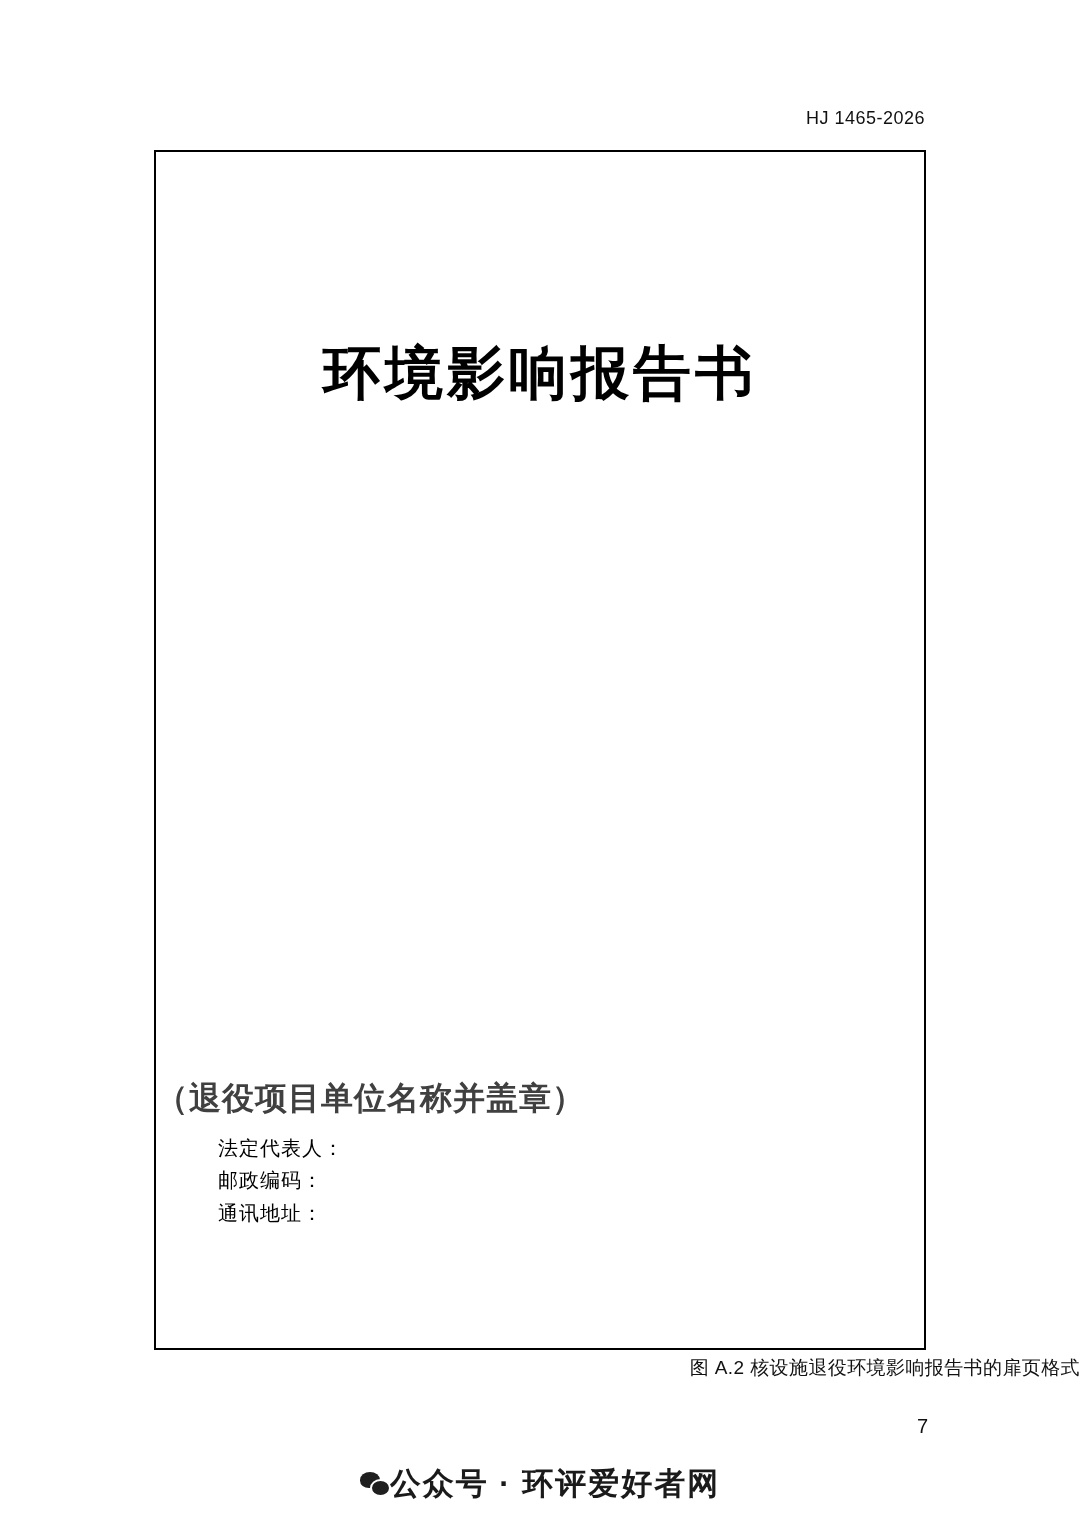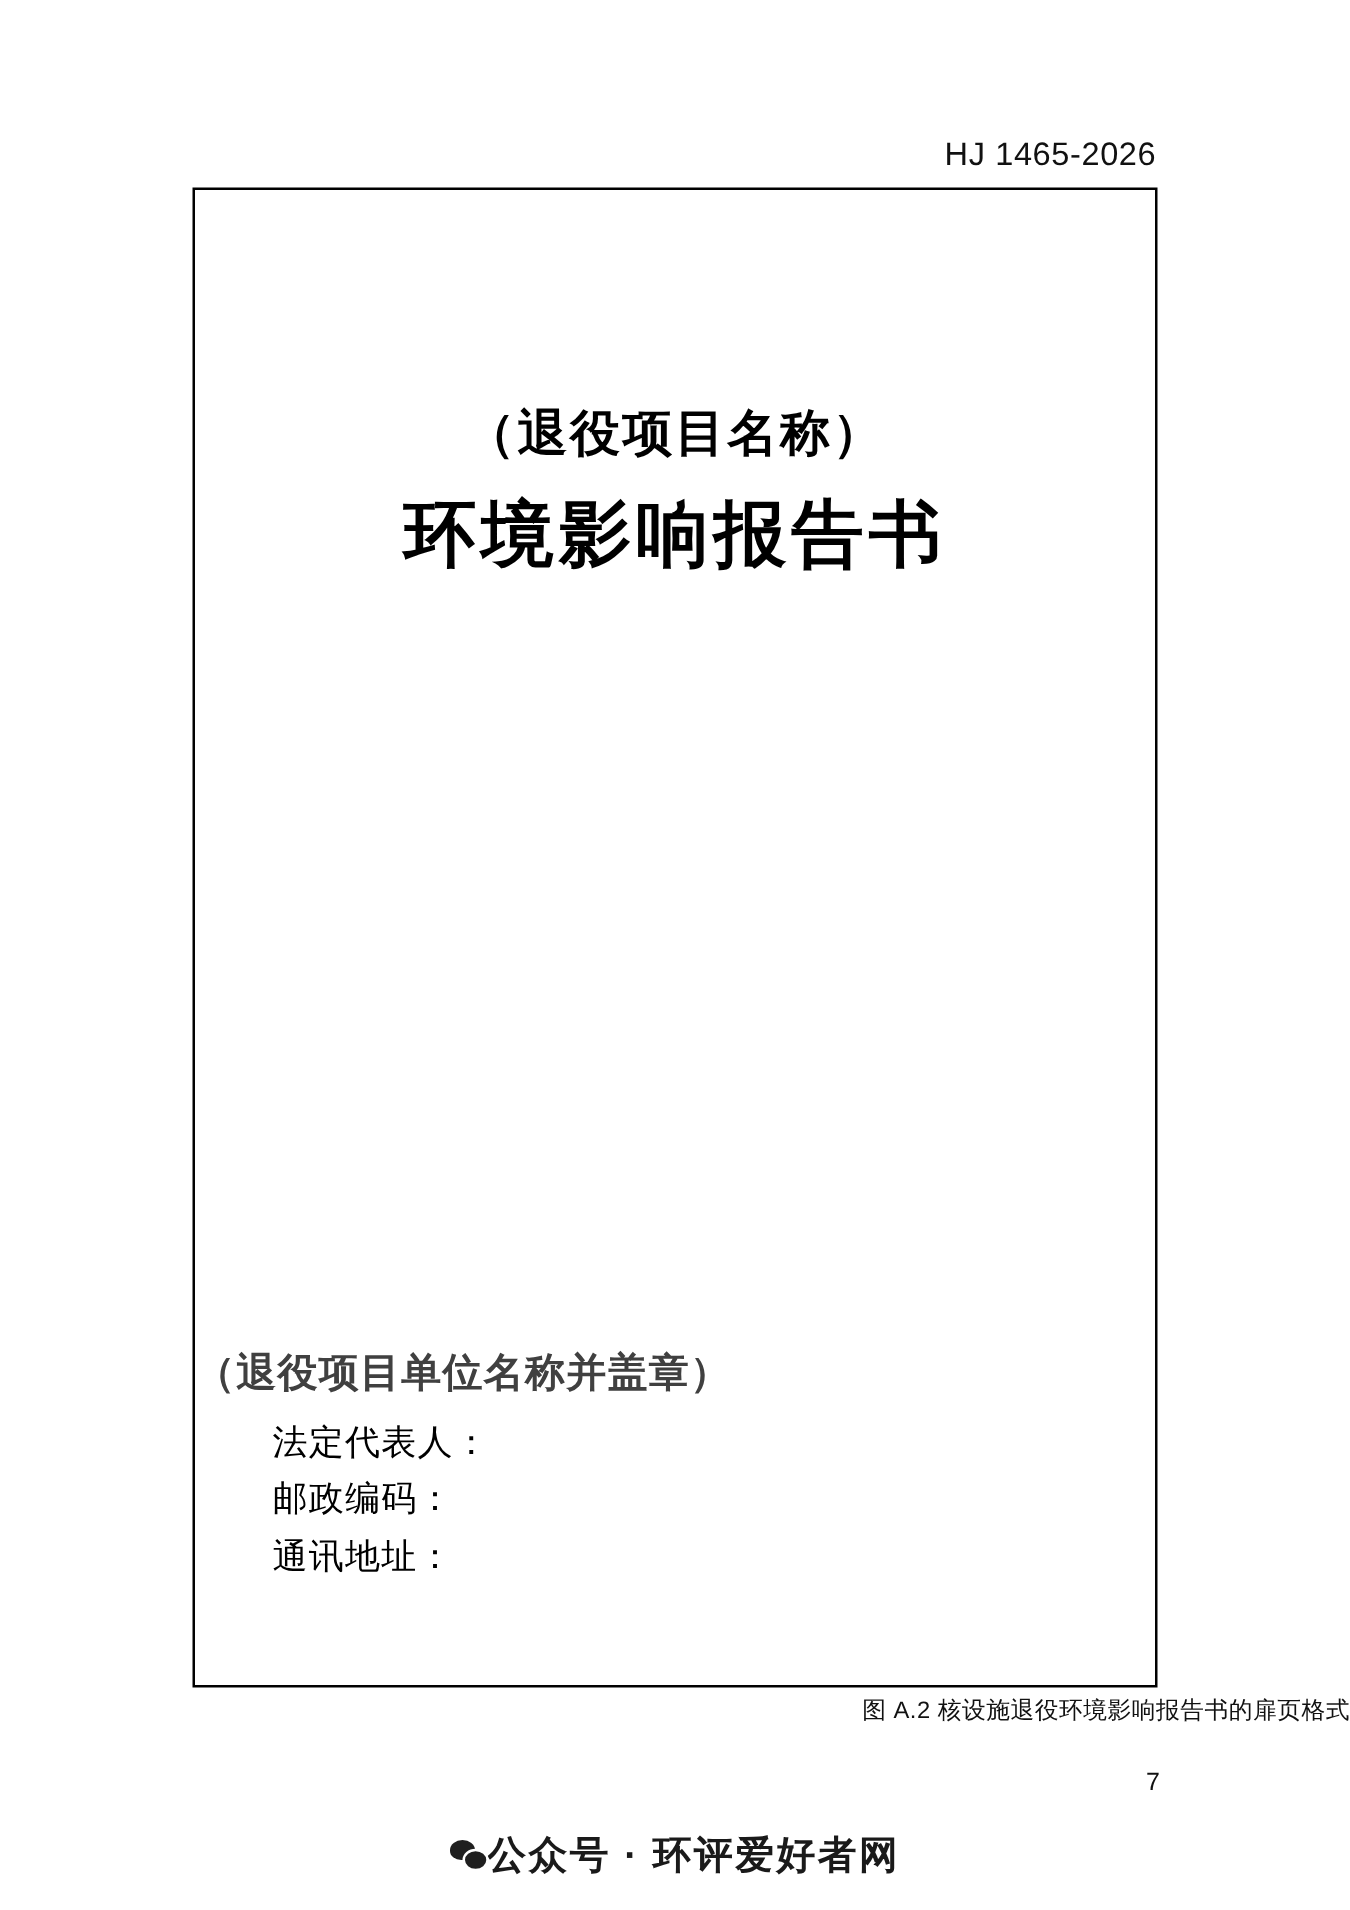--- a/index.html
+++ b/index.html
@@ -22,21 +22,21 @@
     width: 1080px;
     height: 1528px;
   }
 
   
   .std-number {
     position: absolute;
     right: 155px;
     top: 108px;
     font-family: "Liberation Sans", sans-serif;
-    font-size: 26px;
+    font-size: 18px;
     letter-spacing: 0.5px;
     color: #111;
     white-space: nowrap;
   }
 
   
   .cover-box {
     position: absolute;
     left: 154px;
     top: 150px;
@@ -86,21 +86,21 @@
   }
 
   .cover-fields {
     position: absolute;
     left: 62px;
     top: 980px;
     width: 600px;
   }
 
   .cover-field {
-    font-size: 28px;
+    font-size: 20px;
     line-height: 1.62;
     letter-spacing: 1px;
     color: #000;
     white-space: nowrap;
   }
 
   
   .fig-caption {
     position: absolute;
     left: 0;
@@ -167,21 +167,20 @@
 </head>
 <body>
 
 <div class="page">
 
   <div class="std-number">HJ 1465-2026</div>
 
   <div class="cover-box">
 
     <div class="cover-title-area">
-      <div class="cover-title-1">（退役项目名称）</div>
       <div class="cover-title-2">环境影响报告书</div>
     </div>
 
     <div class="cover-unit">（退役项目单位名称并盖章）</div>
 
     <div class="cover-fields">
       <div class="cover-field">法定代表人：</div>
       <div class="cover-field">邮政编码：</div>
       <div class="cover-field">通讯地址：</div>
     </div>

